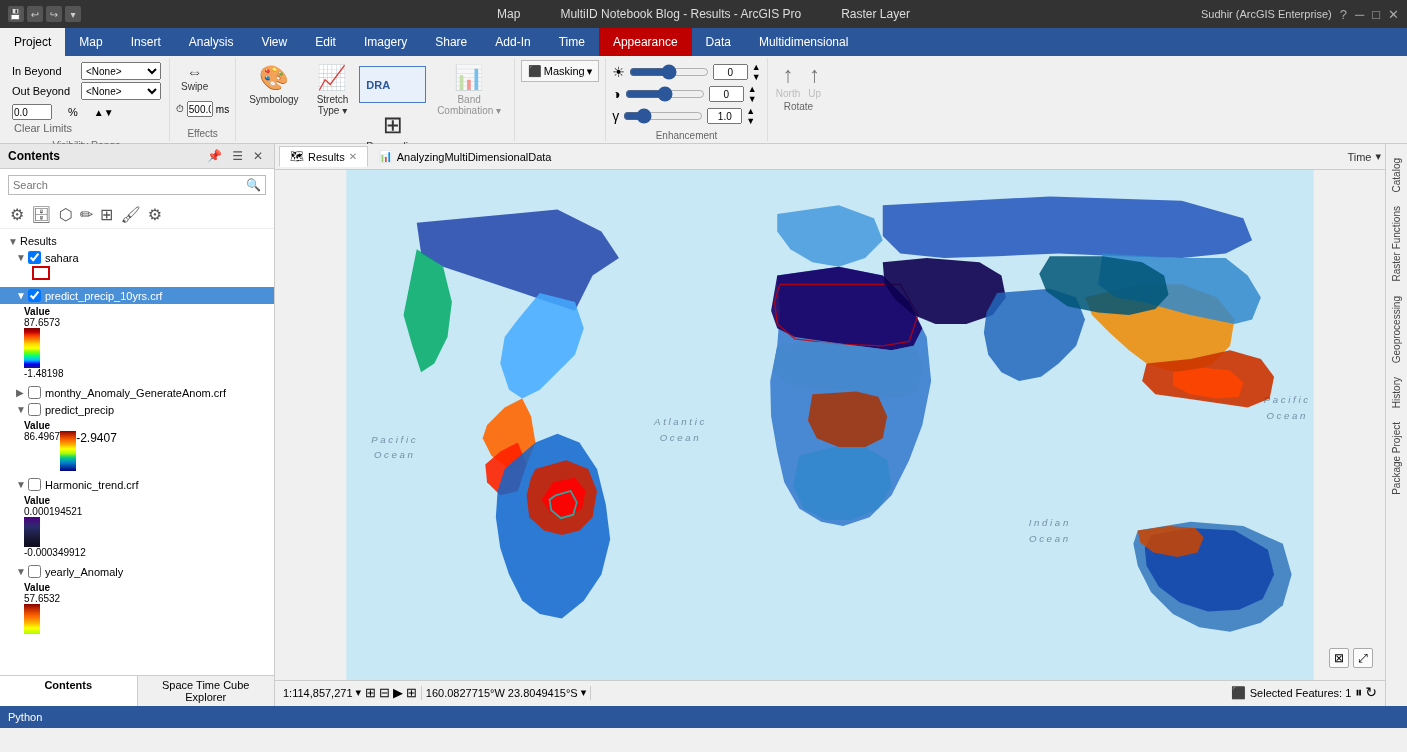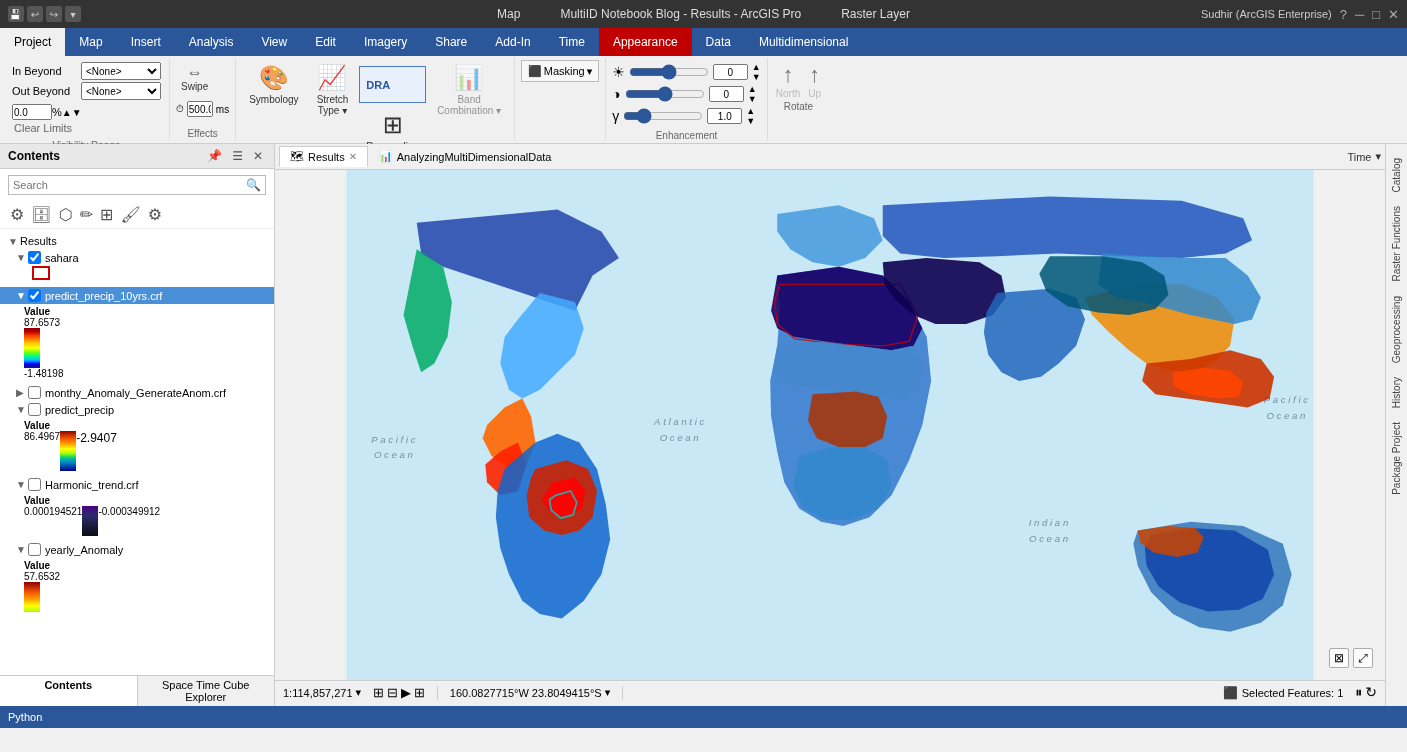--- a/index.html
+++ b/index.html
@@ -189,21 +189,21 @@
 
     
     .status-bar {
       background: #f0f0f0;
       border-top: 1px solid #ccc;
       height: 24px;
       display: flex;
       align-items: center;
       padding: 0 8px;
       font-size: 11px;
-      gap: 12px;
+      gap: 4px;
     }
     .status-item { display: flex; align-items: center; gap: 3px; }
     .status-separator { width: 1px; height: 14px; background: #ccc; }
 
     
     .bottom-bar {
       background: #2b579a;
       height: 22px;
       display: flex;
       align-items: center;
@@ -313,21 +313,21 @@
       <select class="vis-select">
         <option>&lt;None&gt;</option>
       </select>
     </div>
     <div class="visibility-row">
       <span class="vis-label">Out Beyond</span>
       <select class="vis-select">
         <option>&lt;None&gt;</option>
       </select>
     </div>
-    <div style="display:flex;align-items:center;gap:0;margin-top:2px">
+    <div style="display:flex;align-items:center;gap:16px;margin-top:2px">
       <input type="number" value="0.0" style="width: 40px; font-size: 10px; height: 16px;">
       <span style="font-size:11px">%</span>
       <span style="font-size:10px;cursor:pointer">▲▼</span>
     </div>
     <span class="clear-limits">Clear Limits</span>
     <span class="vis-group-label">Visibility Range</span>
   </div>
 
   <div class="ribbon-group">
     <div class="ribbon-group-content" style="flex-direction:column;align-items:flex-start">
@@ -499,21 +499,21 @@
         </div>
 
         <div class="tree-item" style="padding-left:16px">
           <span class="tree-expand">▼</span>
           <input type="checkbox" class="tree-checkbox" style="">
           <span class="tree-label">Harmonic_trend.crf</span>
         </div>
         <div class="layer-legend">
           <div style="font-size:10px;font-weight:bold">Value</div>
           <div class="legend-row">
-            <div style="display:flex;flex-direction:row">
+            <div style="display:flex;flex-direction:column">
               <div style="font-size:10px">0.000194521</div>
               <div class="harmonic-gradient"></div>
               <div style="font-size:10px">-0.000349912</div>
             </div>
           </div>
         </div>
 
         <div class="tree-item" style="padding-left:16px">
           <span class="tree-expand">▼</span>
           <input type="checkbox" class="tree-checkbox" style="">

